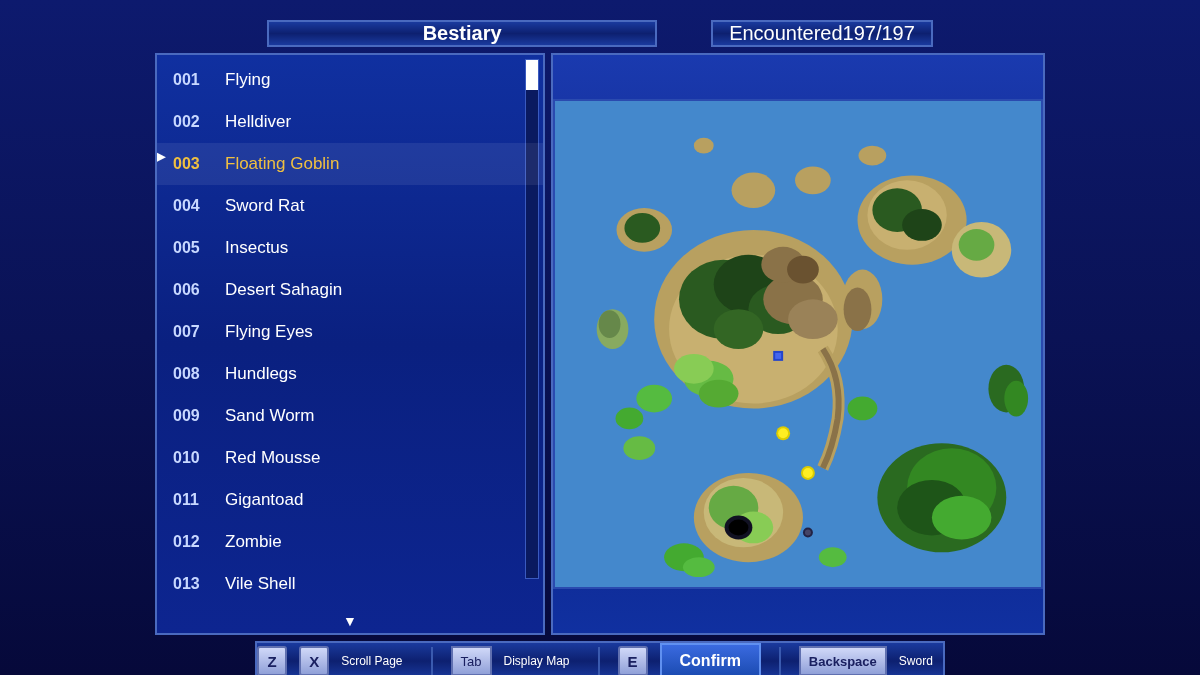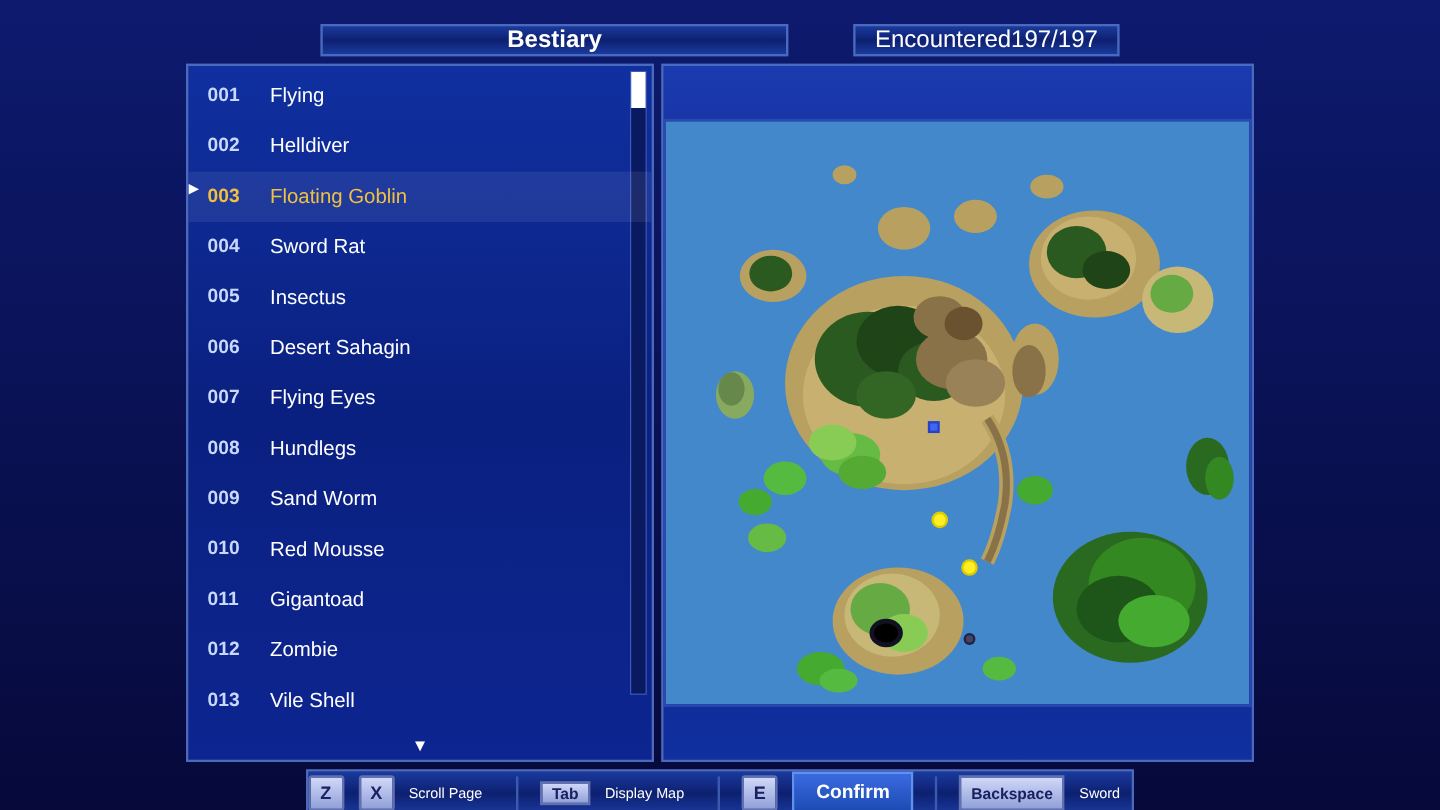--- a/index.html
+++ b/index.html
@@ -231,24 +231,24 @@
       padding: 4px 8px;
       height: 30px;
       display: flex;
       align-items: center;
     }
 
     .tab-btn {
       background: linear-gradient(180deg, #d0d8f8 0%, #90a0d8 100%);
       border: 2px solid #6070b0;
       color: #1a2060;
-      font-weight: bold;
+      font-weight: normal;
       font-size: 13px;
       padding: 4px 8px;
-      height: 20px;
+      height: 30px;
       display: flex;
       align-items: center;
     }
   </style>
 </head>
 <body>
 
 <div class="main-container">
 
   <div class="top-bar">

